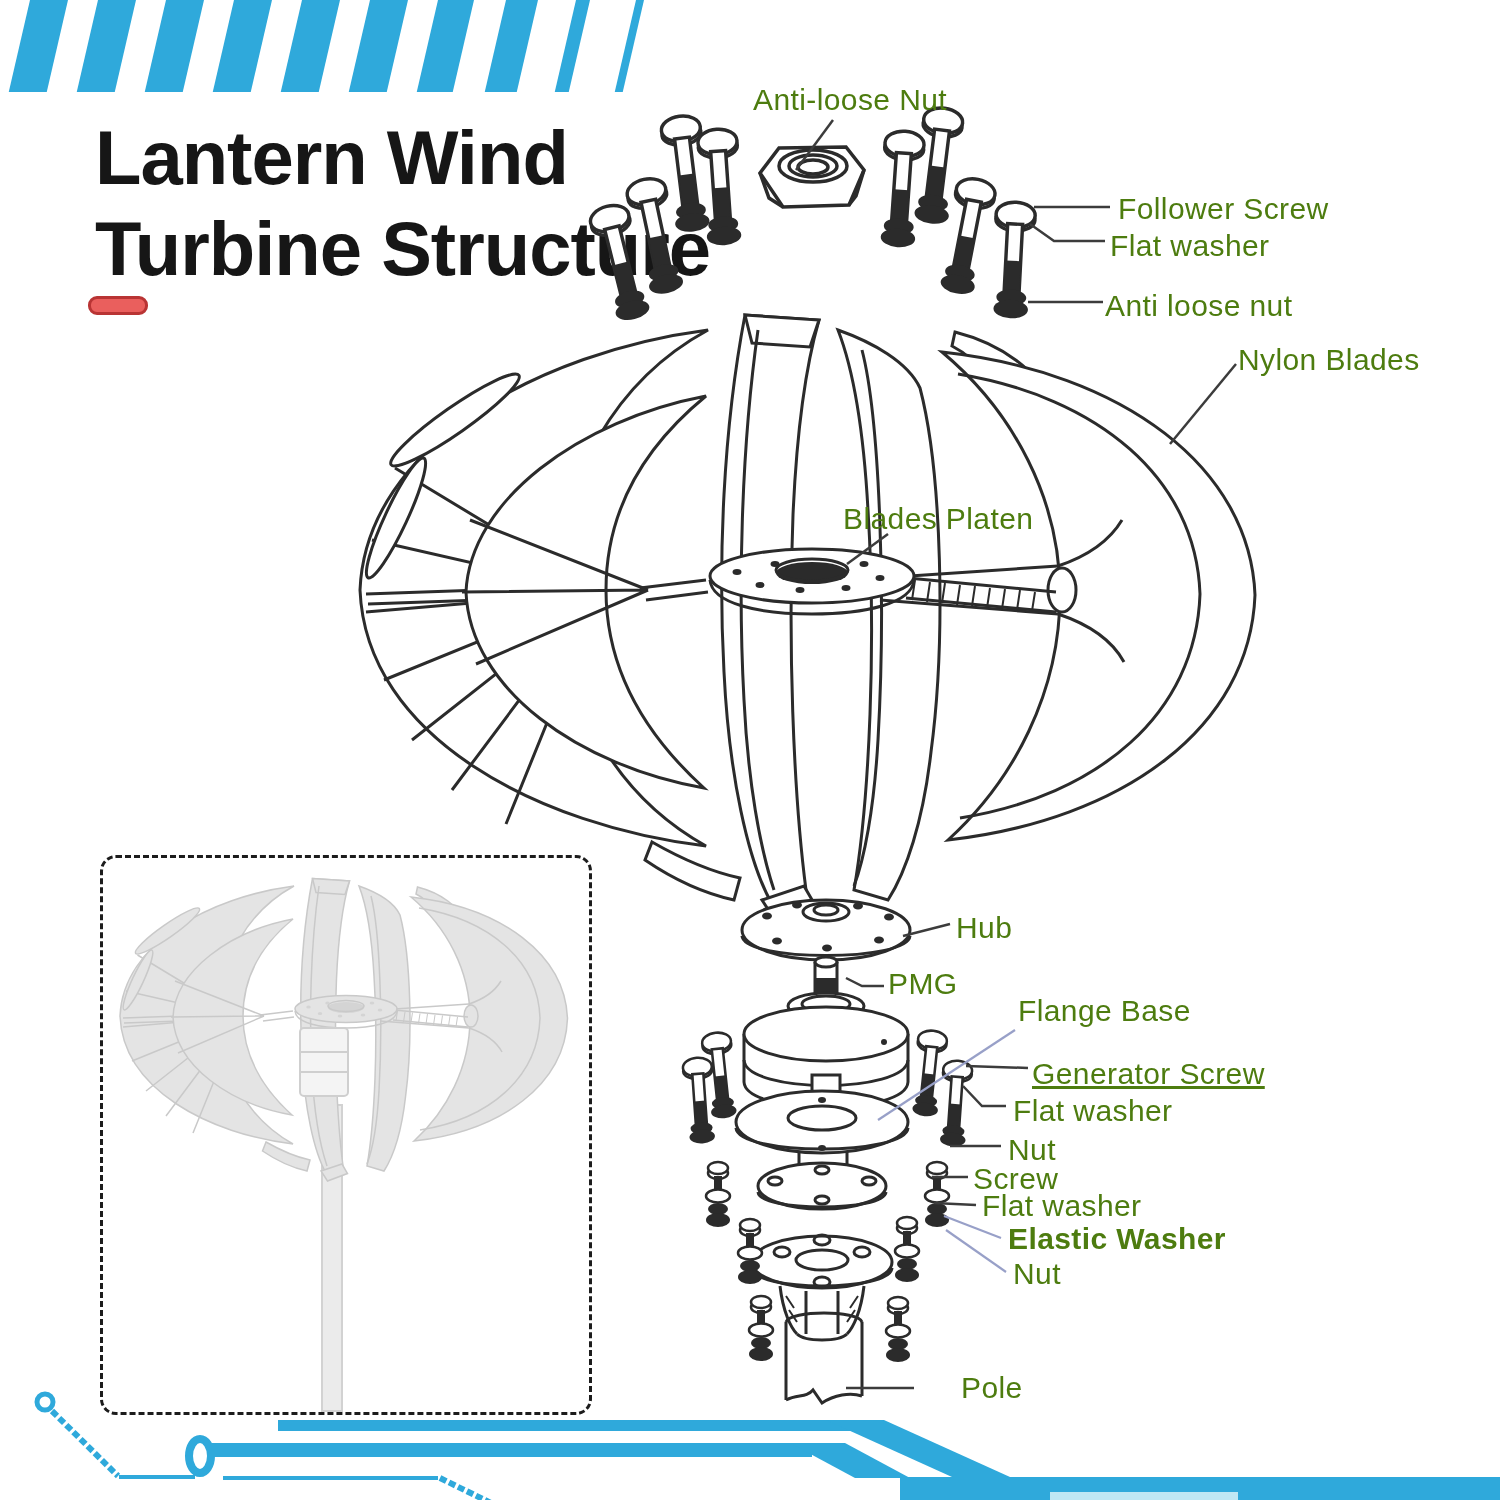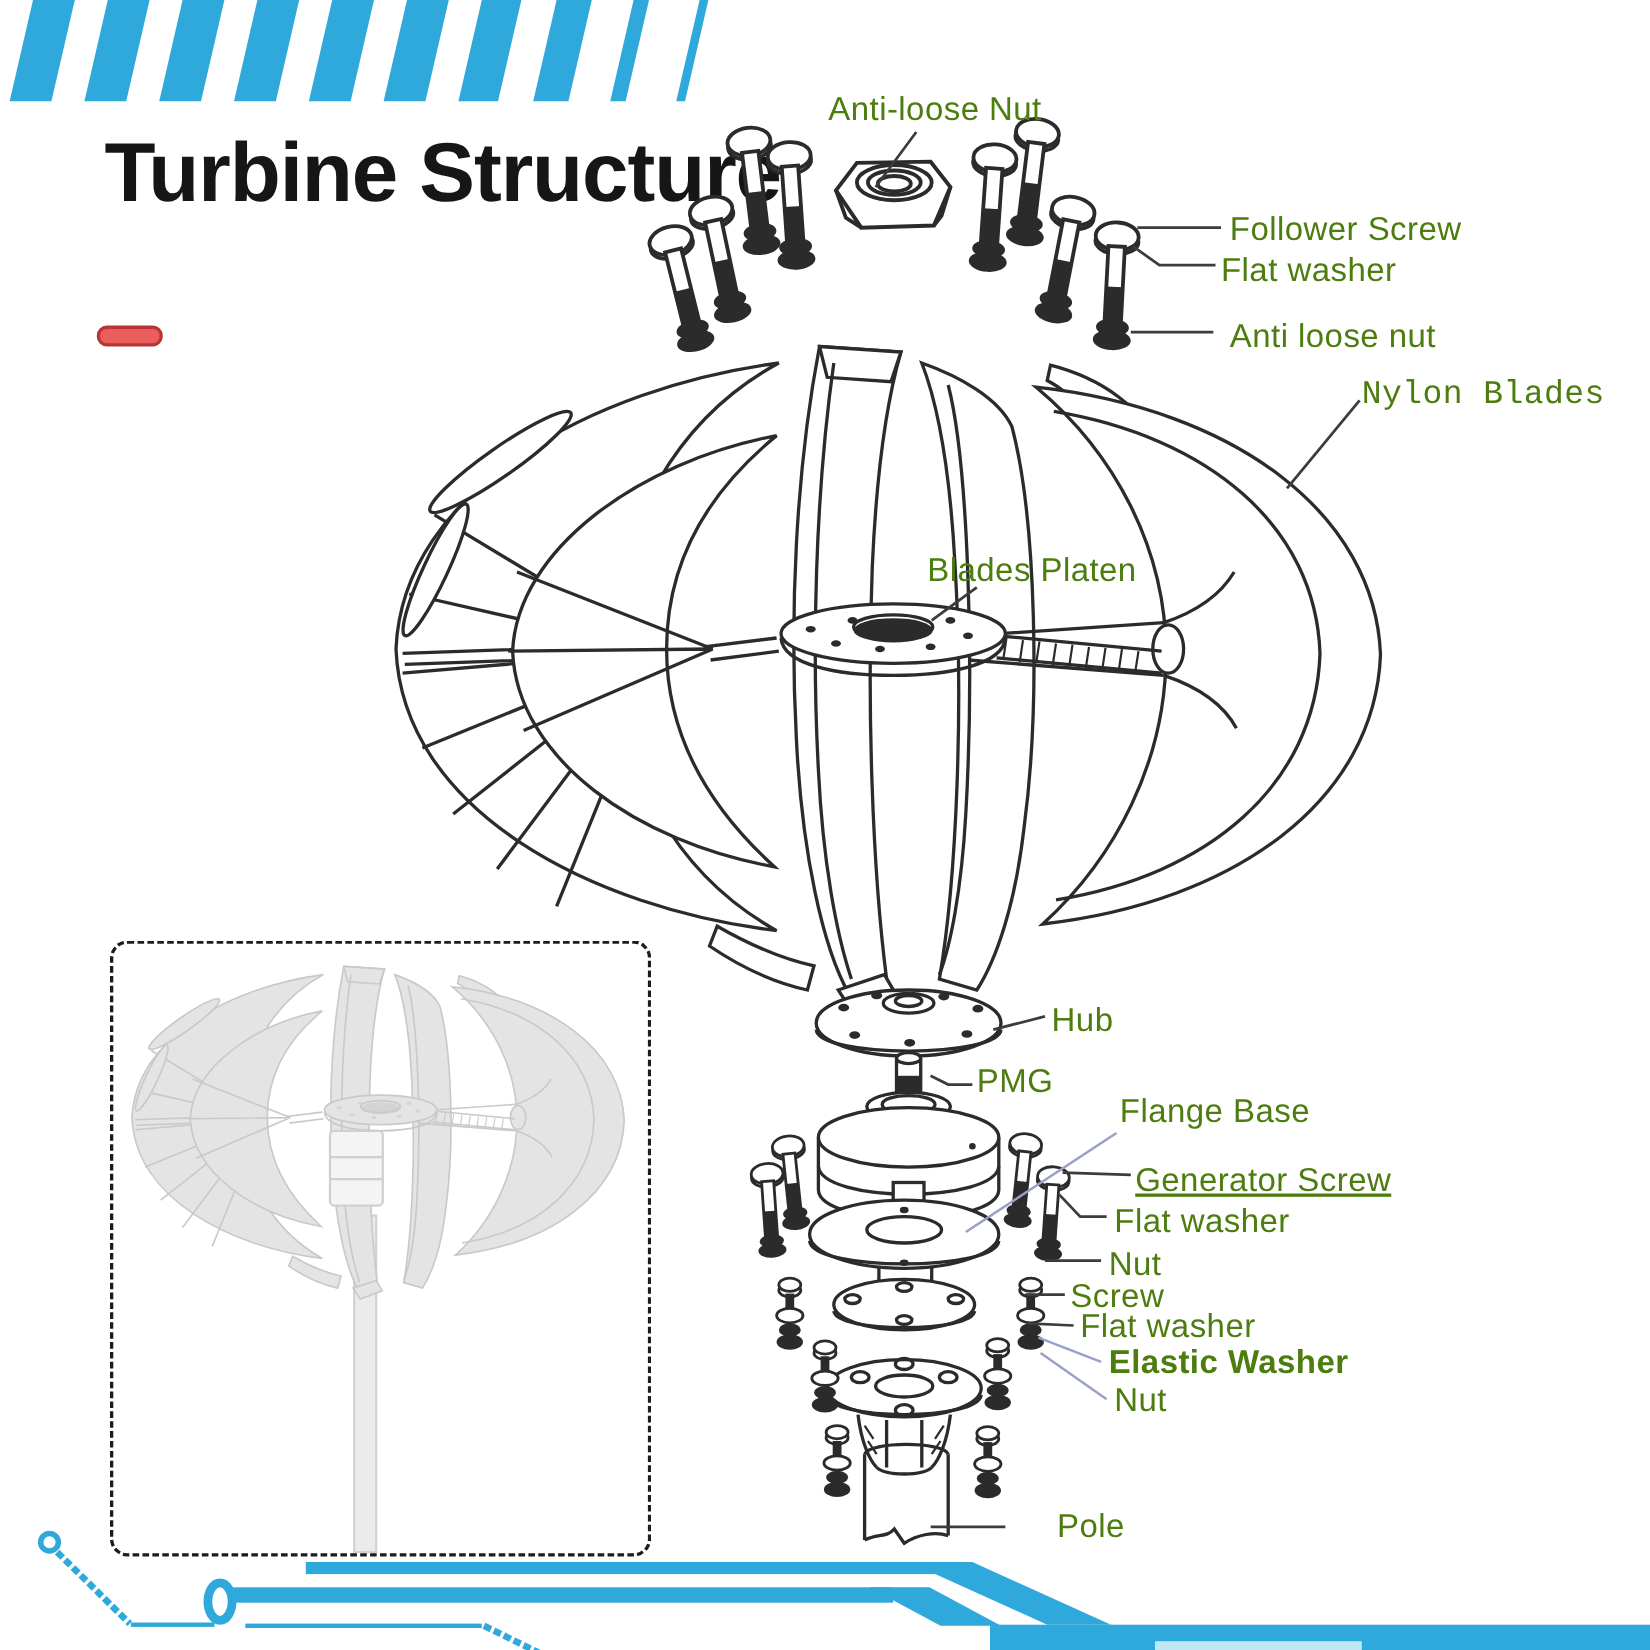--- a/index.html
+++ b/index.html
@@ -48,20 +48,21 @@
     <div class="stripe" style="left:234px;width:38px;"></div>
     <div class="stripe" style="left:302px;width:38px;"></div>
     <div class="stripe" style="left:370px;width:38px;"></div>
     <div class="stripe" style="left:438px;width:36px;"></div>
     <div class="stripe" style="left:506px;width:32px;"></div>
     <div class="stripe" style="left:576px;width:14px;"></div>
     <div class="stripe" style="left:636px;width:8px;"></div>
   </div>
 
   <div class="title">
+    <div>Lantern Wind</div>
     <div>Turbine Structure</div>
   </div>
   <div class="red-dash"></div>
 
   <svg class="art" viewBox="0 0 1500 1500">
     <defs>
 
       <g id="bolt" fill="#ffffff" stroke="#2b2b2b" stroke-width="3">
         <ellipse cx="0" cy="10" rx="17" ry="10"></ellipse>
         <ellipse cx="0" cy="6" rx="17" ry="11"></ellipse>
@@ -282,22 +283,22 @@
       <rect x="900" y="1477" width="600" height="23"></rect>
       <rect x="1050" y="1492" width="188" height="8" fill="#bfe7f4"></rect>
     </g>
   </svg>
 
   <div class="inset"></div>
 
   <div class="lbl" style="left:753px;top:84px;">Anti-loose Nut</div>
   <div class="lbl" style="left:1118px;top:193px;">Follower Screw</div>
   <div class="lbl" style="left:1110px;top:230px;">Flat washer</div>
-  <div class="lbl" style="left:1105px;top:290px;margin-left:13px;">Anti loose nut</div>
-  <div class="lbl" style="left:1238px;top:344px;font-family:Liberation Mono, monospace;">Nylon Blades</div>
+  <div class="lbl" style="left:1105px;top:290px;">Anti loose nut</div>
+  <div class="lbl" style="left:1238px;top:344px;">Nylon Blades</div>
   <div class="lbl" style="left:843px;top:503px;">Blades Platen</div>
   <div class="lbl" style="left:956px;top:912px;text-align:right;">Hub</div>
   <div class="lbl" style="left:888px;top:968px;">PMG</div>
   <div class="lbl" style="left:1018px;top:995px;">Flange Base</div>
   <div class="lbl" style="left:1032px;top:1058px;text-decoration:underline;">Generator Screw</div>
   <div class="lbl" style="left:1013px;top:1095px;">Flat washer</div>
   <div class="lbl" style="left:1008px;top:1134px;">Nut</div>
   <div class="lbl" style="left:973px;top:1163px;">Screw</div>
   <div class="lbl" style="left:982px;top:1190px;">Flat washer</div>
   <div class="lbl" style="left:1008px;top:1223px;font-weight:bold;">Elastic Washer</div>

